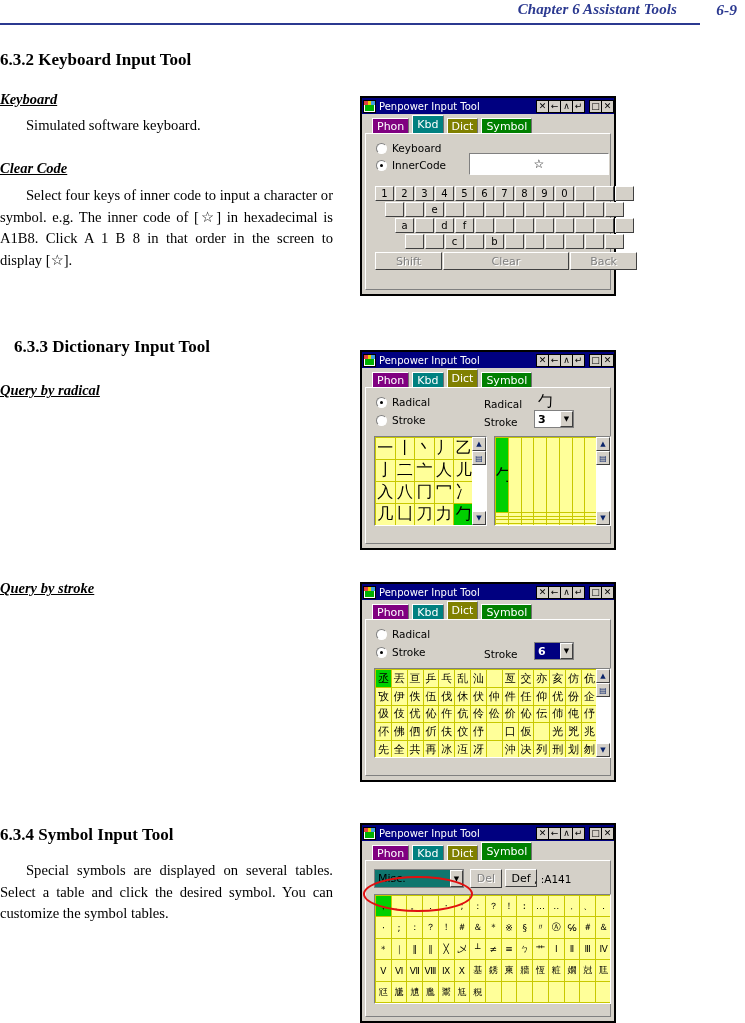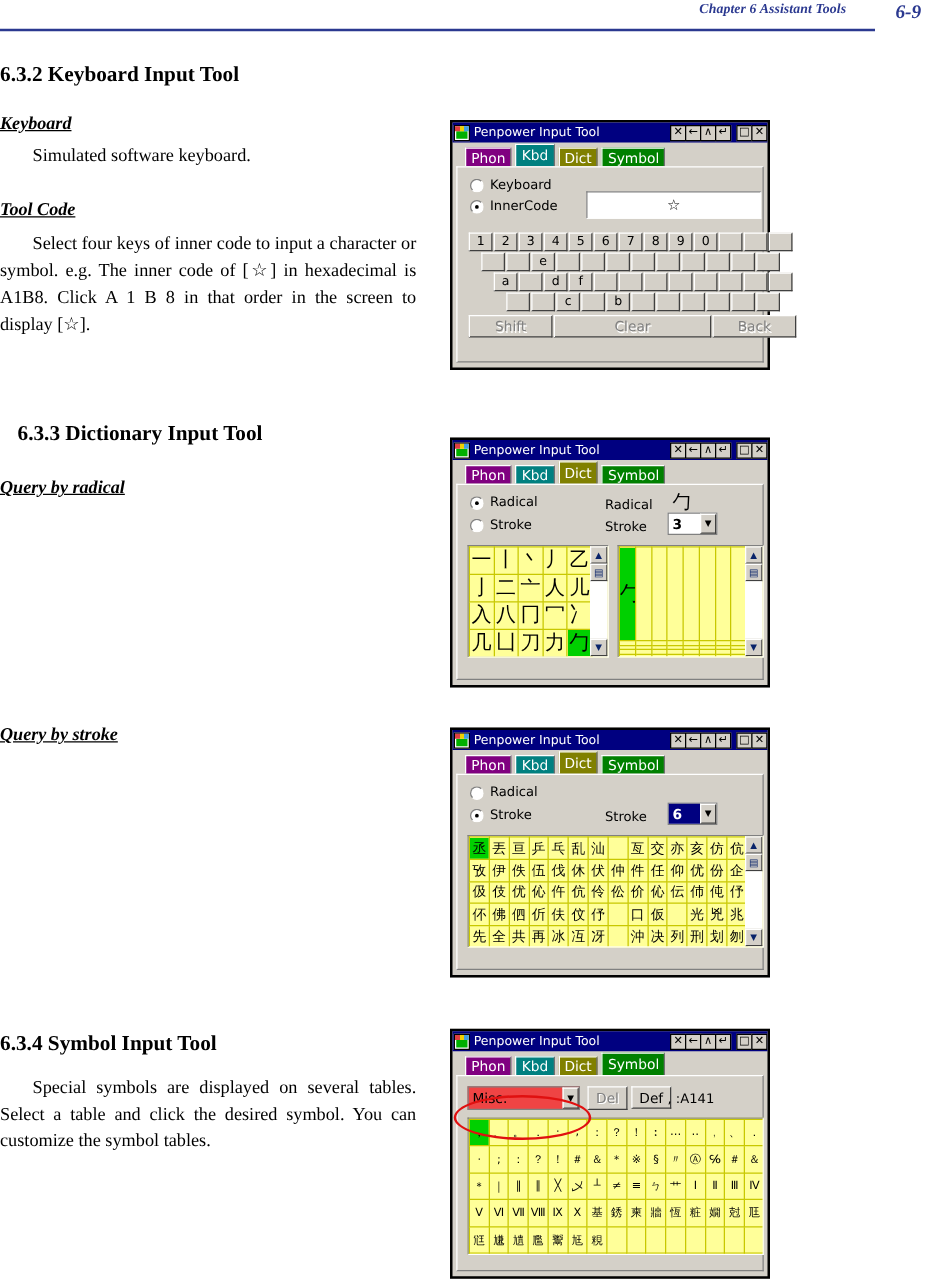--- a/index.html
+++ b/index.html
@@ -10,21 +10,21 @@
     position:relative;
     overflow:hidden;
   }
   
   .page-header{
     position:absolute;left:0;top:0;width:745px;height:30px;
   }
   .hdr-title{
     position:absolute;right:68px;top:1px;
     font-family:"Liberation Serif", serif;
-    font-style:italic;font-weight:bold;font-size:11px;
+    font-style:italic;font-weight:bold;font-size:15px;
     color:#2b3990;letter-spacing:.1px;white-space:nowrap;
   }
   .hdr-page{
     position:absolute;right:8px;top:1px;
     font-family:"Liberation Serif", serif;
     font-style:italic;font-weight:bold;font-size:15.5px;
     color:#2b3990;white-space:nowrap;margin-left:33px;
   }
   .hdr-rule{
     position:absolute;left:0;top:23px;width:700px;height:2px;background:#2b3990;
@@ -193,21 +193,21 @@
 <div class="page-header">
   <div class="hdr-title">Chapter 6 Assistant Tools</div>
   <div class="hdr-page">6-9</div>
   <div class="hdr-rule"></div>
 </div>
 
 <div class="col-left">
   <h2 class="sec" style="left:0;top:50px;">6.3.2 Keyboard Input Tool</h2>
   <h3 class="sub" style="left:0;top:91px;">Keyboard</h3>
   <p class="body noj" style="left:0;top:115px;">Simulated software keyboard.</p>
-  <h3 class="sub" style="left:0;top:160px;">Tool Code</h3>
+  <h3 class="sub" style="left:0;top:160px;">Clear Code</h3>
   <p class="body" style="left:0;top:185px;">Select four keys of inner code to input a character or symbol. e.g. The inner code of [☆] in hexadecimal is A1B8. Click  A 1 B 8 in that order in the screen to display  [☆].</p>
 
   <h2 class="sec" style="left:0;top:235px;width:0;height:0;overflow:hidden;"></h2>
 
   <h2 class="sec" style="left:0;top:337px;padding-left:14px;">6.3.3 Dictionary Input Tool</h2>
   <h3 class="sub" style="left:0;top:382px;">Query by radical</h3>
   <h3 class="sub" style="left:0;top:580px;">Query by stroke</h3>
 
   <h2 class="sec" style="left:0;top:825px;">6.3.4 Symbol Input Tool</h2>
   <p class="body" style="left:0;top:860px;">Special symbols are displayed on several tables. Select a table and click the desired symbol. You can customize the symbol tables.</p>
@@ -600,21 +600,21 @@
       <div class="tb-btn">✕</div>
     </div>
   </div>
   <div class="tabs">
     <div class="tab tab-phon">Phon</div>
     <div class="tab tab-kbd">Kbd</div>
     <div class="tab tab-dict">Dict</div>
     <div class="tab tab-symbol sel">Symbol</div>
   </div>
   <div class="client" style="height:157px;">
-    <div class="combo" style="left:8px;top:8px;width:90px;height:19px;background:#ef4444;">
+    <div class="combo" style="left:8px;top:8px;width:90px;height:19px;background:#0f766e;">
       <div class="val" style="font-weight:normal;">Misc.</div>
       <div class="arrow">▼</div>
     </div>
     <div class="btn dis" style="left:104px;top:8px;width:32px;height:19px;">Del</div>
     <div class="btn" style="left:139px;top:8px;width:32px;height:18px;">Def</div>
     <div class="lbl" style="position:absolute;left:168px;top:12px;">, :A141</div>
 
     <div class="gridbox" style="left:8px;top:33px;width:237px;height:110px;">
       <table class="cgrid" style="width:237px;height:110px;font-size:9px;">
         <tbody>

